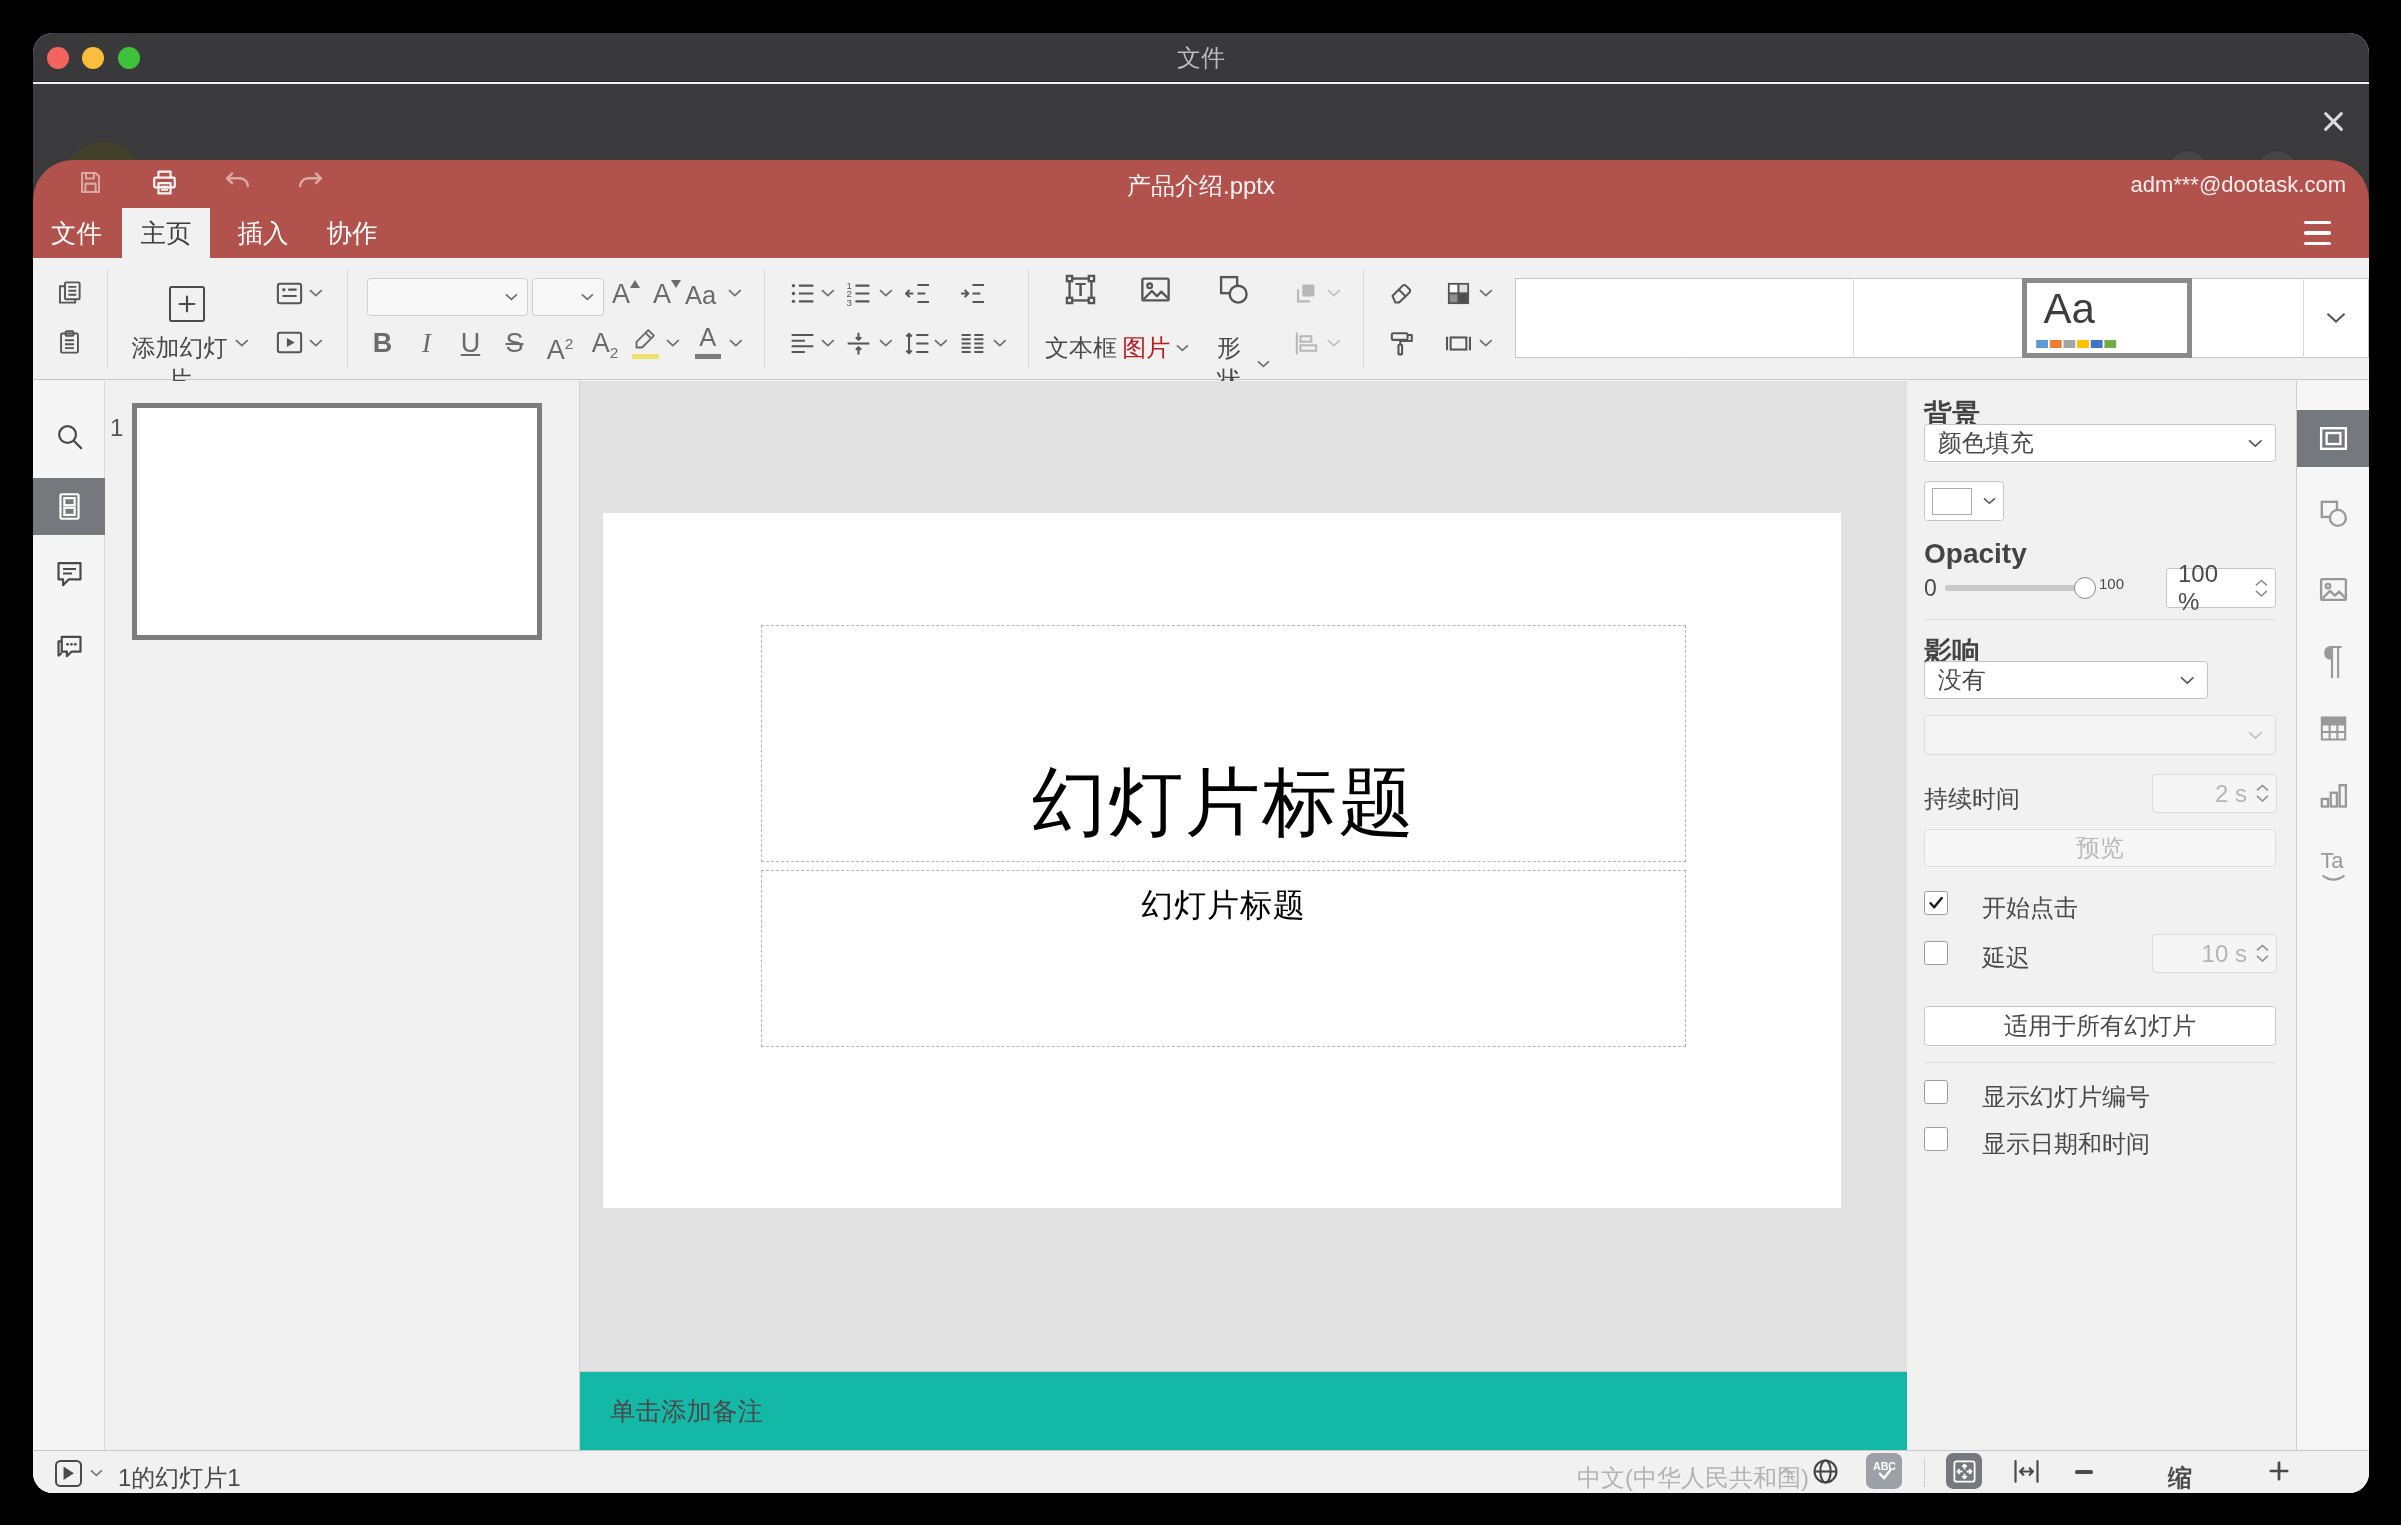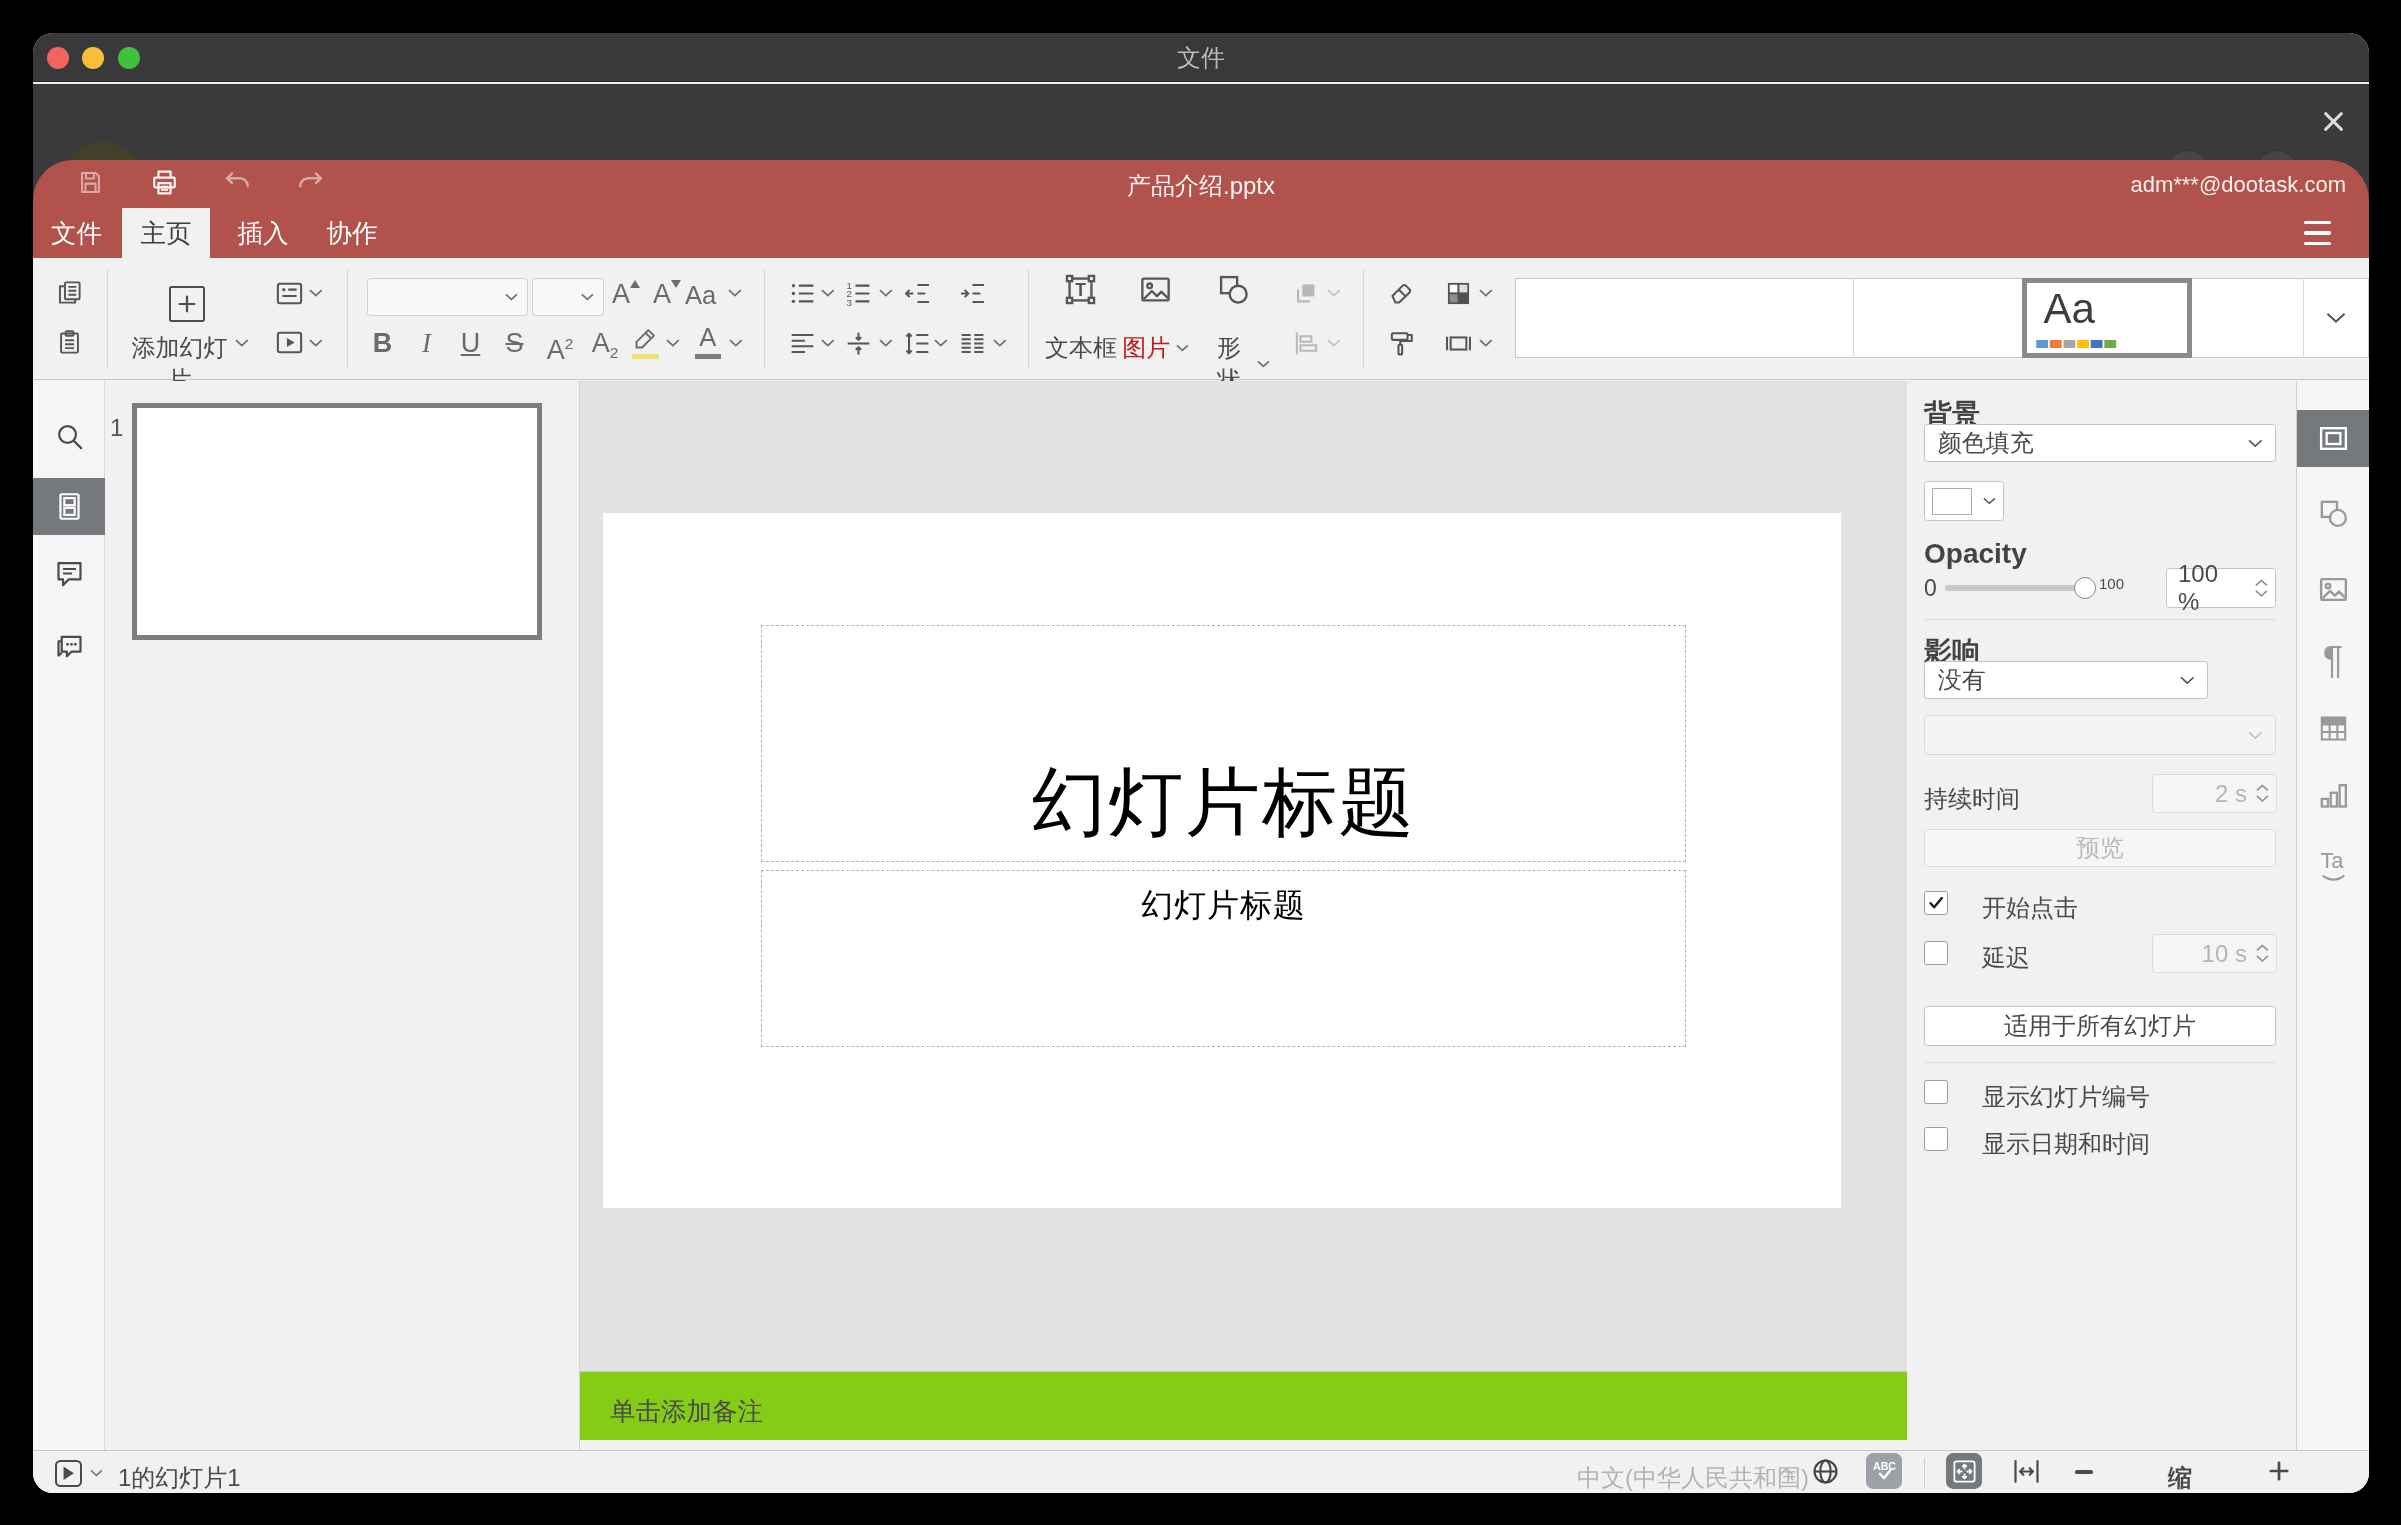--- a/index.html
+++ b/index.html
@@ -54,21 +54,21 @@
   .sb-item { position:absolute; left:0; width:72px; height:57px; display:flex; align-items:center; justify-content:center; color:#4a4a4a; cursor:pointer;}
   .sb-item.sel { background:#75787d; color:#fff; }
   
   .thumb-panel { position:absolute; left:73px; top:348px; width:474px; height:1069px; background:#f1f1f1; border-right:0.9px solid #cfcfcf;}
   .thumb-num { position:absolute; left:77px; top:381px; font-size:24px; color:#555; }
   .thumb { position:absolute; left:99px; top:370px; width:410px; height:237px; background:#fff; border:5.5px solid #7d7d7d; cursor:pointer;}
   
   .canvas { position:absolute; left:547px; top:348px; width:1328px; height:990px; background:#e2e2e2; }
   .slide { position:absolute; left:570px; top:480px; width:1238px; height:695px; background:#fff; }
   .ph { position:absolute; border:1.8px dashed #b3b3b3; display:flex; justify-content:center; }
-  .notes { position:absolute; left:547px; top:1338px; width:1328px; height:69px; background:#84cc16; border-top:1.8px solid #c9c9c9; }
+  .notes { position:absolute; left:547px; top:1338px; width:1328px; height:79px; background:#14b8a6; border-top:1.8px solid #c9c9c9; }
   .notes-text { position:absolute; left:30px; top:0; height:78px; line-height:78px; font-size:25.5px; color:#4a4a4a;}
   
   .rpanel { position:absolute; left:1874px; top:348px; width:390px; height:1069px; background:#f1f1f1; border-right:0.9px solid #cfcfcf;}
   .rp-label { position:absolute; font-size:28px; color:#444; font-weight:bold; }
   .rp-text { position:absolute; font-size:24px; color:#4a4a4a; }
   .combo { position:absolute; background:#fff; border:0.9px solid #c4c4c4; border-radius:3.6px; display:flex; align-items:center; padding:0 12.8px; font-size:24px; color:#4a4a4a; cursor:pointer;}
   .combo.dis { background:#f4f4f4; border-color:#dbdbdb; color:#b5b5b5; cursor:default;}
   .numinput { position:absolute; background:#fff; border:0.9px solid #c4c4c4; border-radius:3.6px; display:flex; align-items:center; justify-content:flex-end; padding:0 7.3px 0 11px; font-size:24px; color:#4a4a4a;}
   .numinput.dis { background:#f5f5f5; border-color:#dbdbdb; color:#b5b5b5;}
   .spin { display:flex; flex-direction:column; gap:3.6px; margin-left:9px; color:#8b8b8b;}

